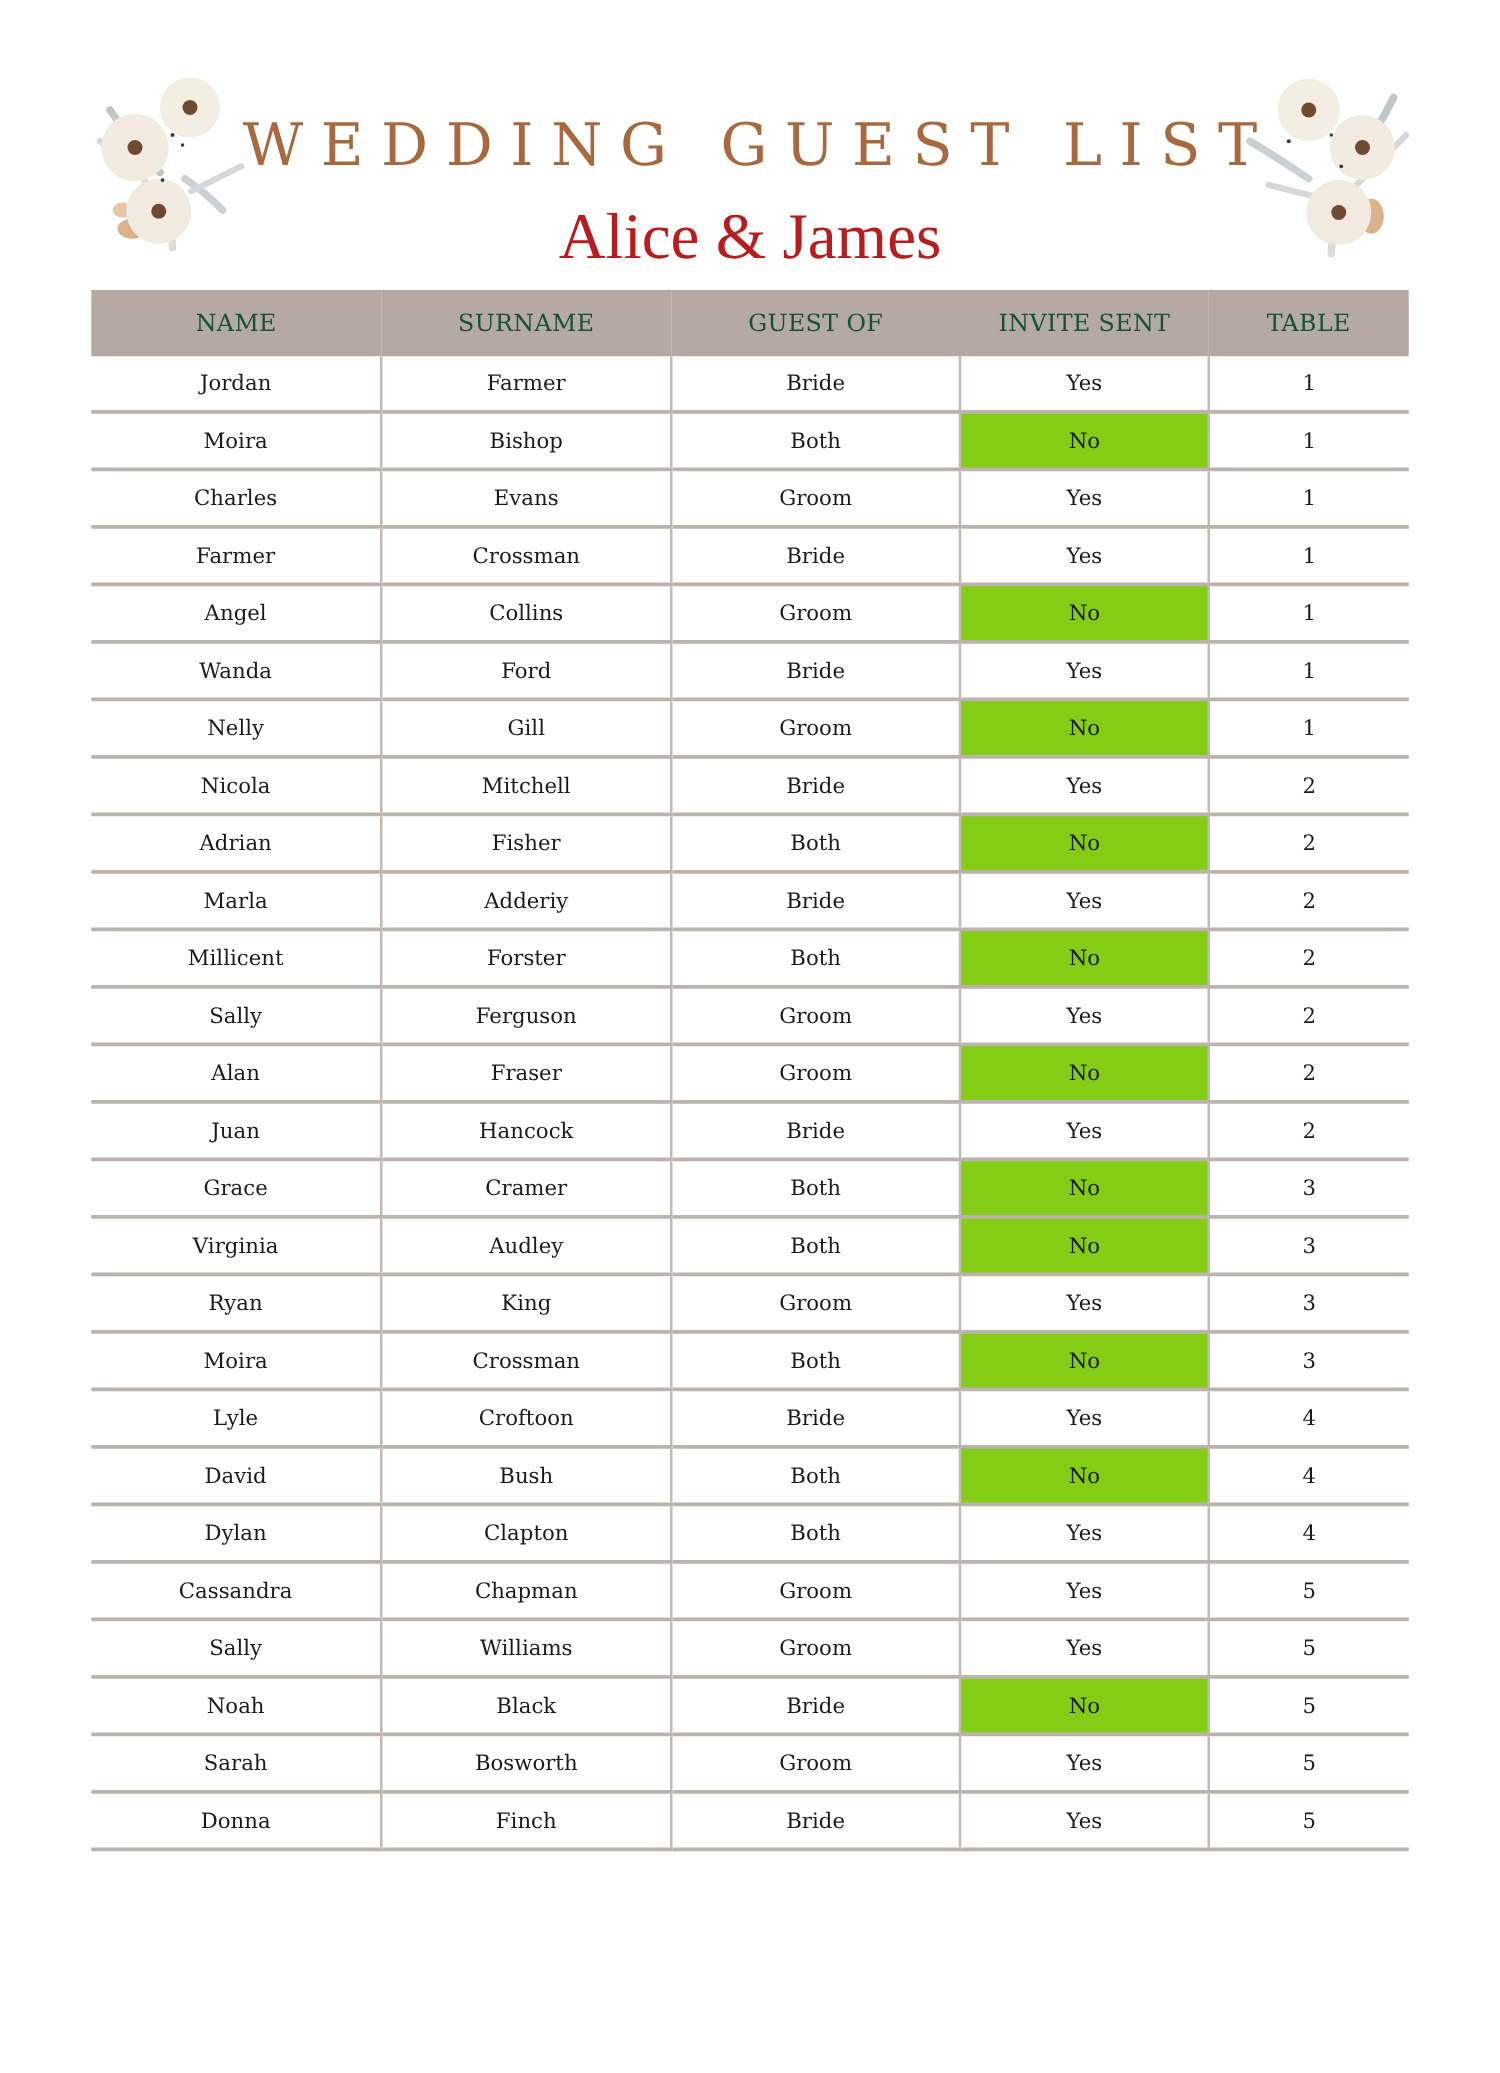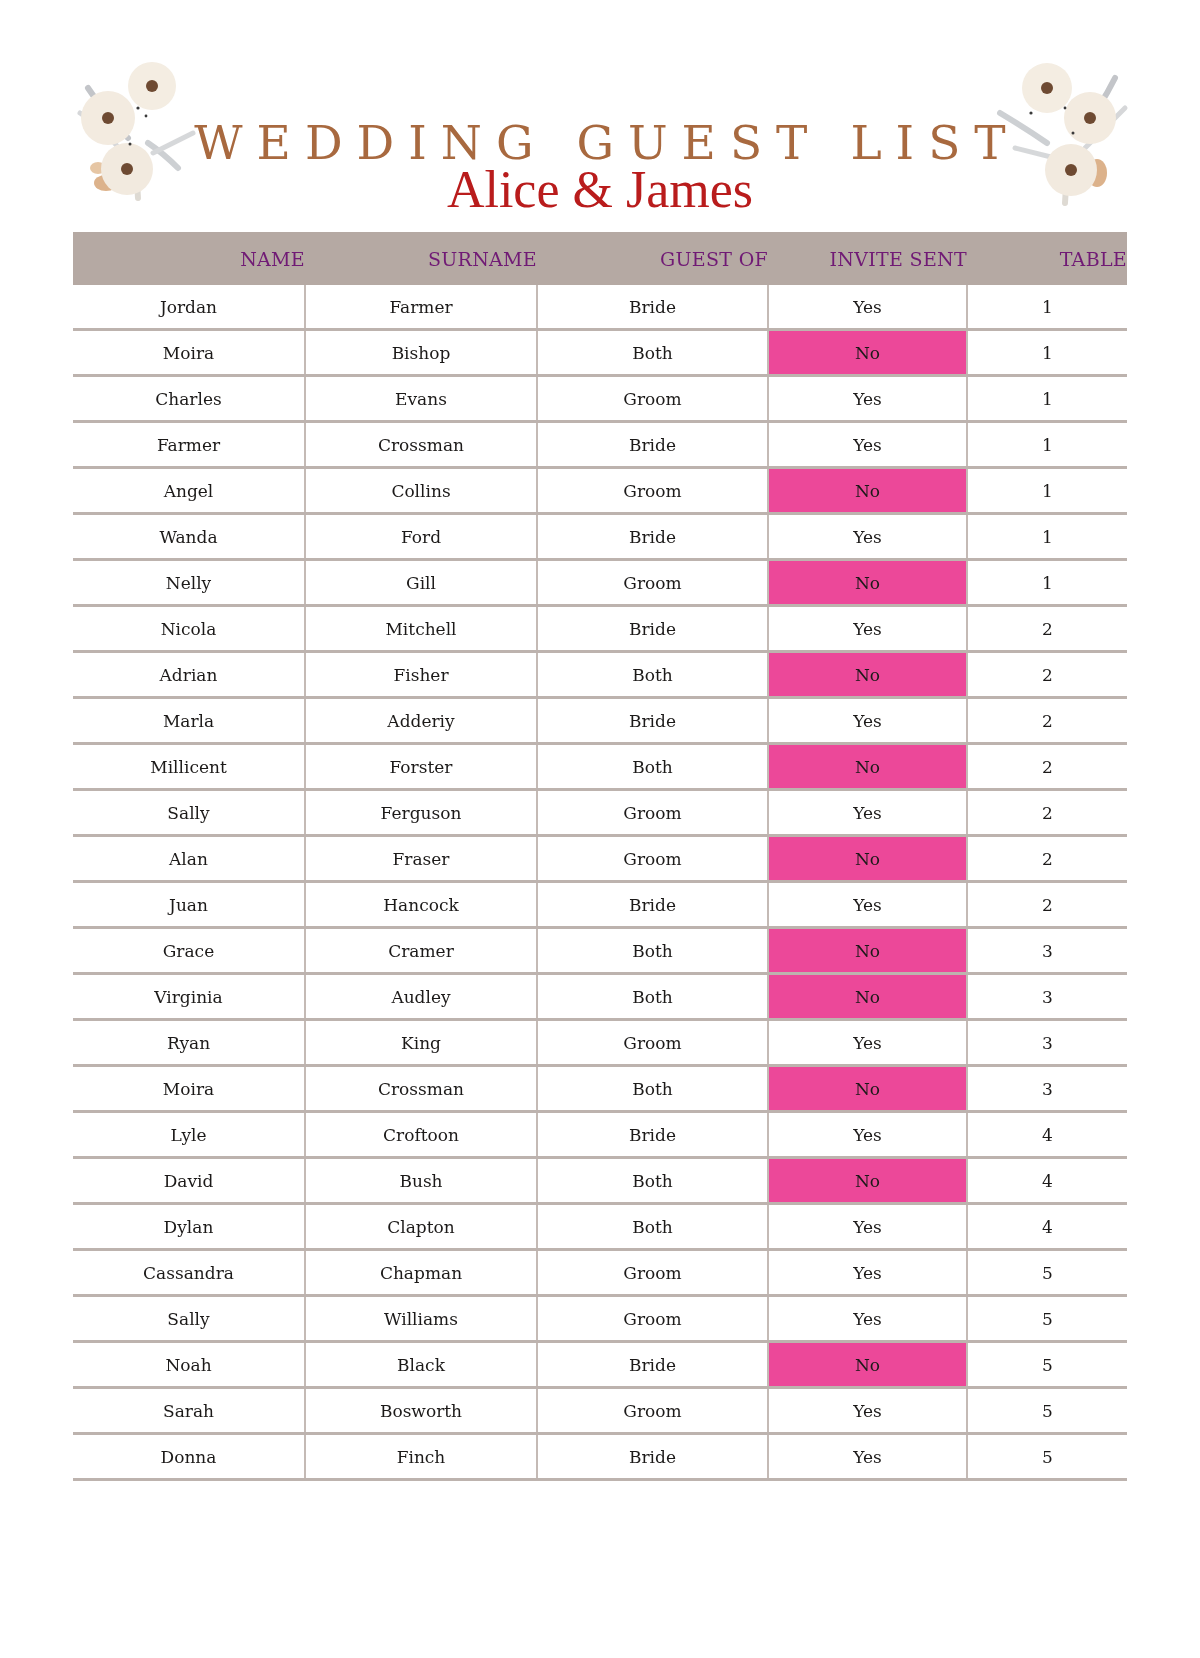--- a/index.html
+++ b/index.html
@@ -5,37 +5,37 @@
   html, body { margin: 0; padding: 0; background: #ffffff; }
   body { width: 1200px; height: 1658px; position: relative; overflow: hidden;
          font-family: "DejaVu Serif", "Liberation Serif", serif; color: #1c1a19; }
   .bouquet { position: absolute; width: 150px; height: 155px; }
   .bouquet svg { width: 100%; height: 100%; display: block; }
   .bouquet-left { left: 68px; top: 58px; }
   .bouquet-right { left: 985px; top: 58px; }
 
   .title { position: absolute; left: 0; width: 1200px; top: 88px; text-align: center;
            font-family: "DejaVu Serif", serif; font-size: 47px; letter-spacing: 14px;
-           color: #a8693f; line-height: 58px; white-space: nowrap; padding-left: 14px; box-sizing: border-box; margin-top: 26px; }
+           color: #a8693f; line-height: 58px; white-space: nowrap; padding-left: 14px; box-sizing: border-box; }
   .subtitle { position: absolute; left: 0; width: 1200px; top: 160px; text-align: center;
               font-family: "Liberation Serif", serif; font-size: 52px; color: #b91c1c; line-height: 60px; }
 
   table.guests { position: absolute; left: 73px; top: 232px; width: 1054px; border-collapse: collapse;
                  table-layout: fixed; }
   table.guests col.c1 { width: 232px; }
   table.guests col.c2 { width: 232px; }
   table.guests col.c3 { width: 231px; }
   table.guests col.c4 { width: 199px; }
   table.guests col.c5 { width: 160px; }
-  thead th { background: #b5a9a3; color: #701a75; font-weight: normal; height: 53px; padding: 0;
-             font-family: "DejaVu Serif", serif; font-size: 19px; letter-spacing: 0.3px; text-align: right; }
+  thead th { background: #b5a9a3; color: #14532d; font-weight: normal; height: 53px; padding: 0;
+             font-family: "DejaVu Serif", serif; font-size: 19px; letter-spacing: 0.3px; text-align: center; }
   tbody td { height: 43px; padding: 0; text-align: center; font-size: 17px;
              border-bottom: 3px solid #bdb3ae; border-left: 2px solid #c4bab5; }
   tbody td:first-child { border-left: none; }
-  tbody td.no { background: #ec4899; }
+  tbody td.no { background: #84cc16; }
 </style>
 </head>
 <body>
 
 <div class="bouquet bouquet-left">
   <svg viewBox="0 0 150 155" xmlns="http://www.w3.org/2000/svg">
     <g opacity="0.85">
       <path d="M20 30 Q40 60 60 80" stroke="#b9bcc0" stroke-width="6" fill="none" stroke-linecap="round"></path>
       <path d="M12 55 Q35 70 55 95" stroke="#cfd1d3" stroke-width="5" fill="none" stroke-linecap="round"></path>
       <path d="M110 110 Q95 95 80 85" stroke="#c5c8cc" stroke-width="6" fill="none" stroke-linecap="round"></path>

